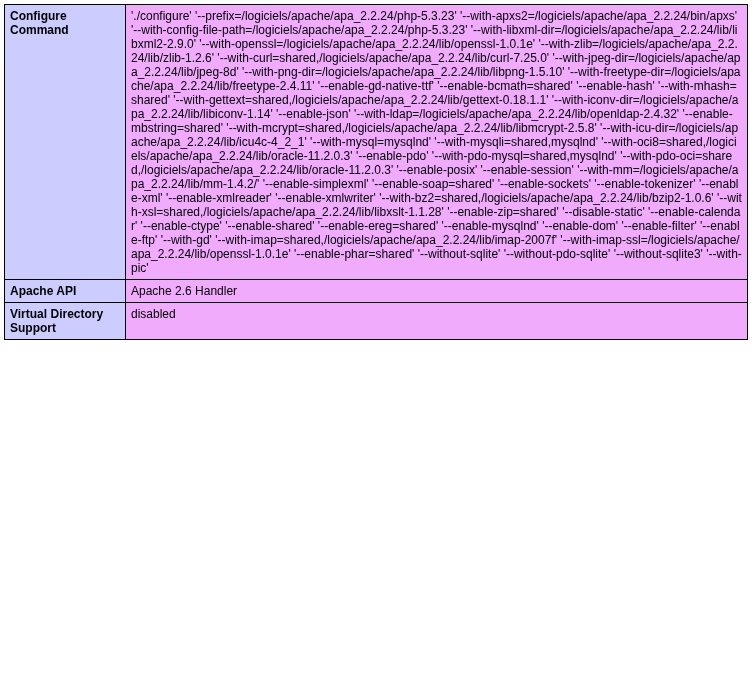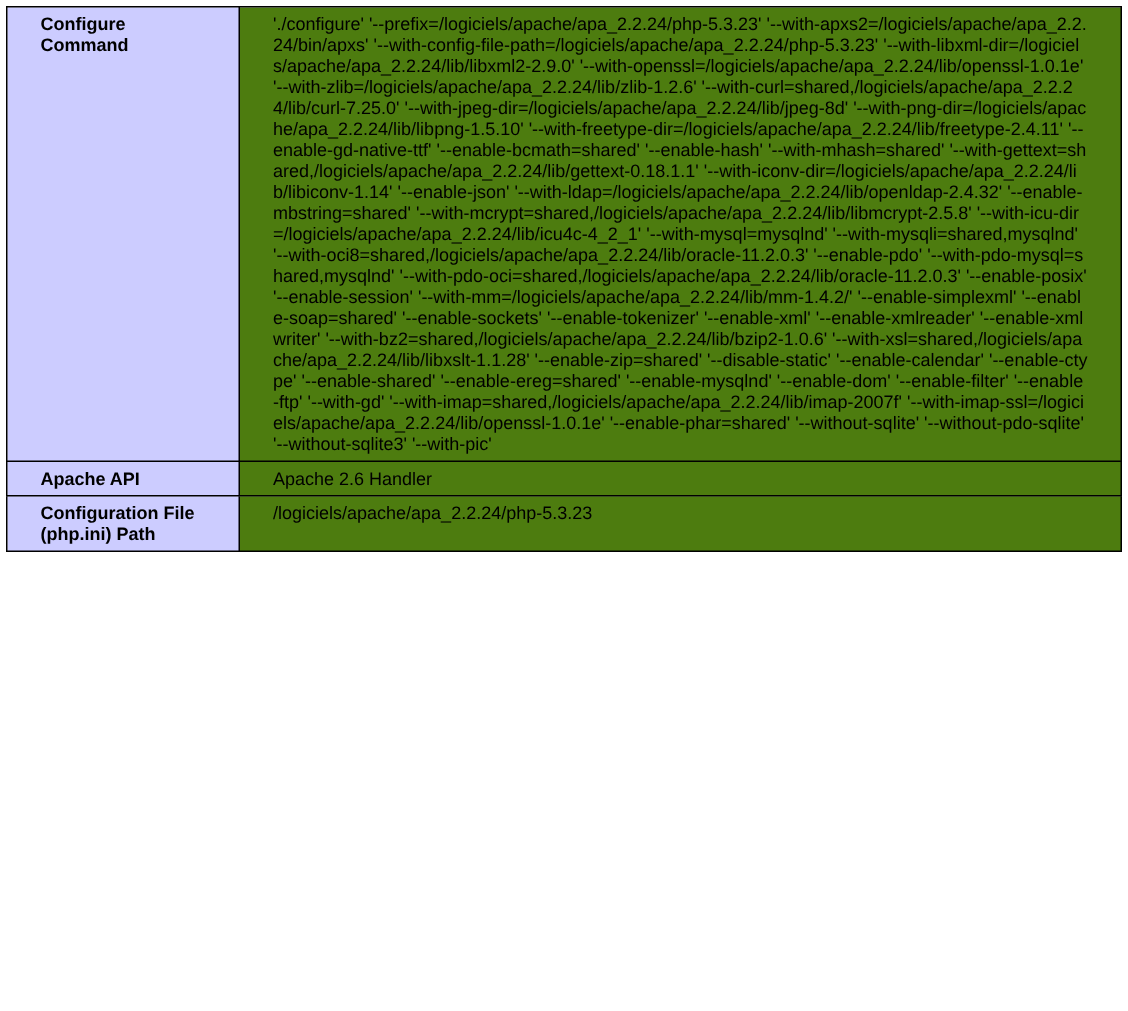--- a/index.html
+++ b/index.html
@@ -9,47 +9,47 @@
   font-family: Arial, Helvetica, sans-serif;
   font-size: 12px;
 }
 table.phpinfo {
   border-collapse: collapse;
   width: 744px;
   border: 1px solid #000;
 }
 table.phpinfo td {
   border: 1px solid #000;
-  padding: 4px 22px;
+  padding: 4px 5px;
   vertical-align: top;
   text-align: left;
 }
 td.e {
   background: #ccccff;
   font-weight: bold;
   width: 110px;
 }
 td.v {
-  background: #4d7c0f;
+  background: #f0abfc;
   word-wrap: break-word;
   word-break: break-all;
   margin-left: 12px;
 }
 </style>
 </head>
 <body>
 
 <table class="phpinfo">
   <tbody>
     <tr>
       <td class="e">Configure Command</td>
       <td class="v">'./configure' '--prefix=/logiciels/apache/apa_2.2.24/php-5.3.23' '--with-apxs2=/logiciels/apache/apa_2.2.24/bin/apxs' '--with-config-file-path=/logiciels/apache/apa_2.2.24/php-5.3.23' '--with-libxml-dir=/logiciels/apache/apa_2.2.24/lib/libxml2-2.9.0' '--with-openssl=/logiciels/apache/apa_2.2.24/lib/openssl-1.0.1e' '--with-zlib=/logiciels/apache/apa_2.2.24/lib/zlib-1.2.6' '--with-curl=shared,/logiciels/apache/apa_2.2.24/lib/curl-7.25.0' '--with-jpeg-dir=/logiciels/apache/apa_2.2.24/lib/jpeg-8d' '--with-png-dir=/logiciels/apache/apa_2.2.24/lib/libpng-1.5.10' '--with-freetype-dir=/logiciels/apache/apa_2.2.24/lib/freetype-2.4.11' '--enable-gd-native-ttf' '--enable-bcmath=shared' '--enable-hash' '--with-mhash=shared' '--with-gettext=shared,/logiciels/apache/apa_2.2.24/lib/gettext-0.18.1.1' '--with-iconv-dir=/logiciels/apache/apa_2.2.24/lib/libiconv-1.14' '--enable-json' '--with-ldap=/logiciels/apache/apa_2.2.24/lib/openldap-2.4.32' '--enable-mbstring=shared' '--with-mcrypt=shared,/logiciels/apache/apa_2.2.24/lib/libmcrypt-2.5.8' '--with-icu-dir=/logiciels/apache/apa_2.2.24/lib/icu4c-4_2_1' '--with-mysql=mysqlnd' '--with-mysqli=shared,mysqlnd' '--with-oci8=shared,/logiciels/apache/apa_2.2.24/lib/oracle-11.2.0.3' '--enable-pdo' '--with-pdo-mysql=shared,mysqlnd' '--with-pdo-oci=shared,/logiciels/apache/apa_2.2.24/lib/oracle-11.2.0.3' '--enable-posix' '--enable-session' '--with-mm=/logiciels/apache/apa_2.2.24/lib/mm-1.4.2/' '--enable-simplexml' '--enable-soap=shared' '--enable-sockets' '--enable-tokenizer' '--enable-xml' '--enable-xmlreader' '--enable-xmlwriter' '--with-bz2=shared,/logiciels/apache/apa_2.2.24/lib/bzip2-1.0.6' '--with-xsl=shared,/logiciels/apache/apa_2.2.24/lib/libxslt-1.1.28' '--enable-zip=shared' '--disable-static' '--enable-calendar' '--enable-ctype' '--enable-shared' '--enable-ereg=shared' '--enable-mysqlnd' '--enable-dom' '--enable-filter' '--enable-ftp' '--with-gd' '--with-imap=shared,/logiciels/apache/apa_2.2.24/lib/imap-2007f' '--with-imap-ssl=/logiciels/apache/apa_2.2.24/lib/openssl-1.0.1e' '--enable-phar=shared' '--without-sqlite' '--without-pdo-sqlite' '--without-sqlite3' '--with-pic'</td>
     </tr>
     <tr>
       <td class="e">Apache API</td>
       <td class="v">Apache 2.6 Handler</td>
     </tr>
     <tr>
-      <td class="e">Configuration File (php.ini) Path</td>
-      <td class="v">/logiciels/apache/apa_2.2.24/php-5.3.23</td>
+      <td class="e">Virtual Directory Support</td>
+      <td class="v">disabled</td>
     </tr>
   </tbody>
 </table>
 
 </body></html>

